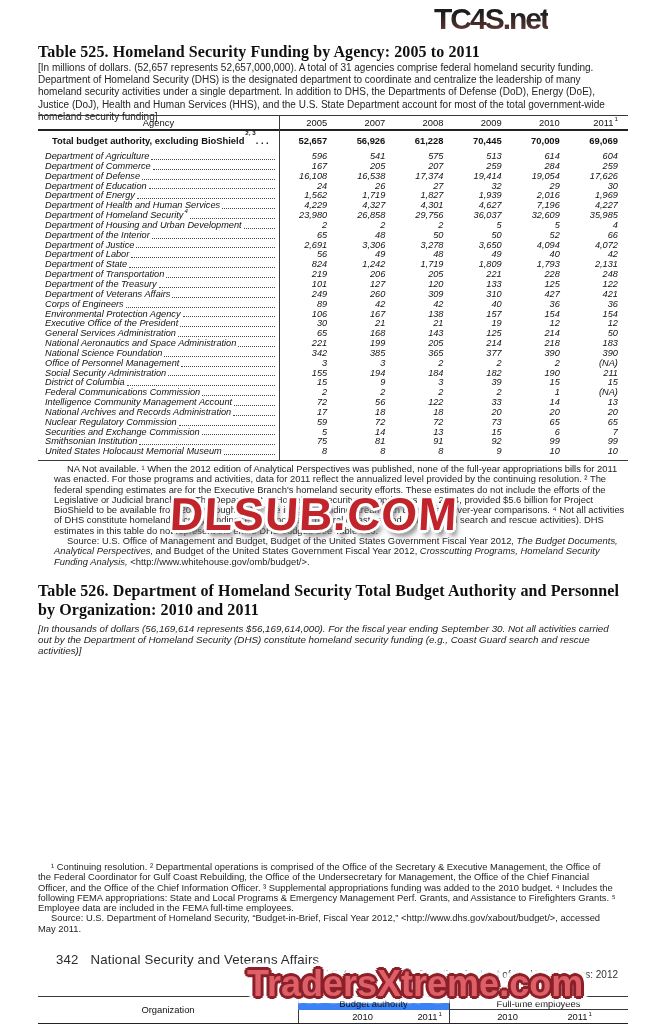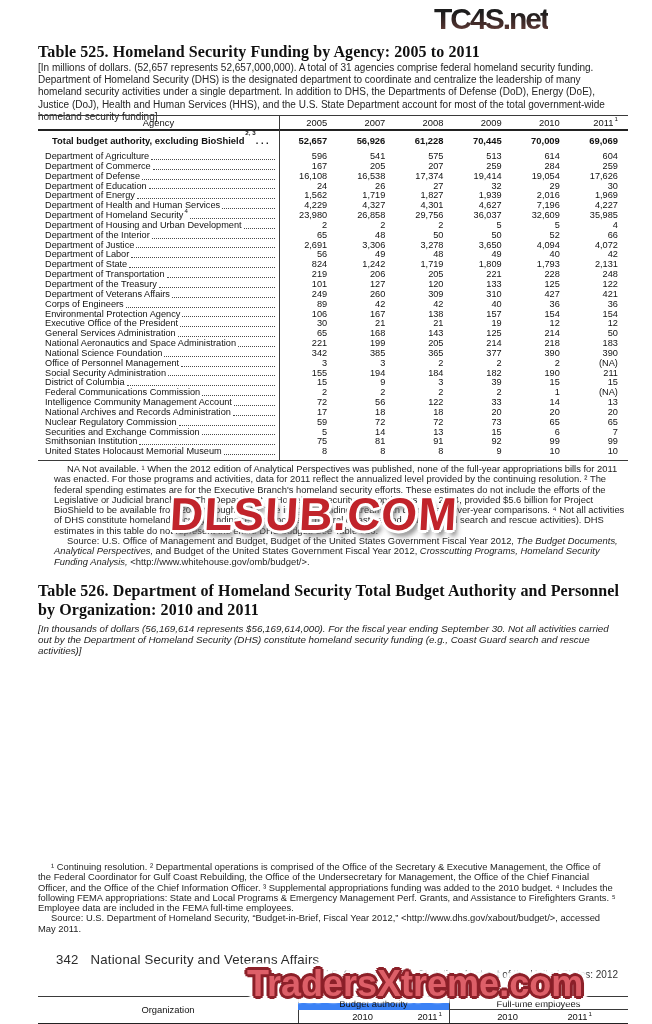--- a/index.html
+++ b/index.html
@@ -43,21 +43,21 @@
   .spacer { flex:1; }
   .nc { text-align:right; }
   .n525 { width:58.16px; padding-right:10px; }
   .cb1 { width:79px; padding-right:4px; }
   .cb2 { width:72px; padding-right:7px; }
   .ce1 { width:90px; padding-right:21px; }
   .ce2 { width:89px; padding-right:36px; }
 
   .totalrow { font-weight:700; height:15px; line-height:15px; margin-top:2px; font-size:9.4px; }
   .totalrow .rlabel { padding-left:14px; }
-  .tbody525 { margin-top:4px; }
+  .tbody525 { margin-top:4px;font-style:italic; }
 
   sup { font-size:.66em; line-height:0; vertical-align:super; margin-left:1px; }
 
   
   .fn { font-size:9.4px; line-height:10.3px; color:#1e1e1e; }
   .fn p { margin:0; text-indent:13px; }
   .fn em { font-style:italic; }
 
   
   .pagefoot { font-size:13.2px; color:#2c2c2c; letter-spacing:.2px; }

